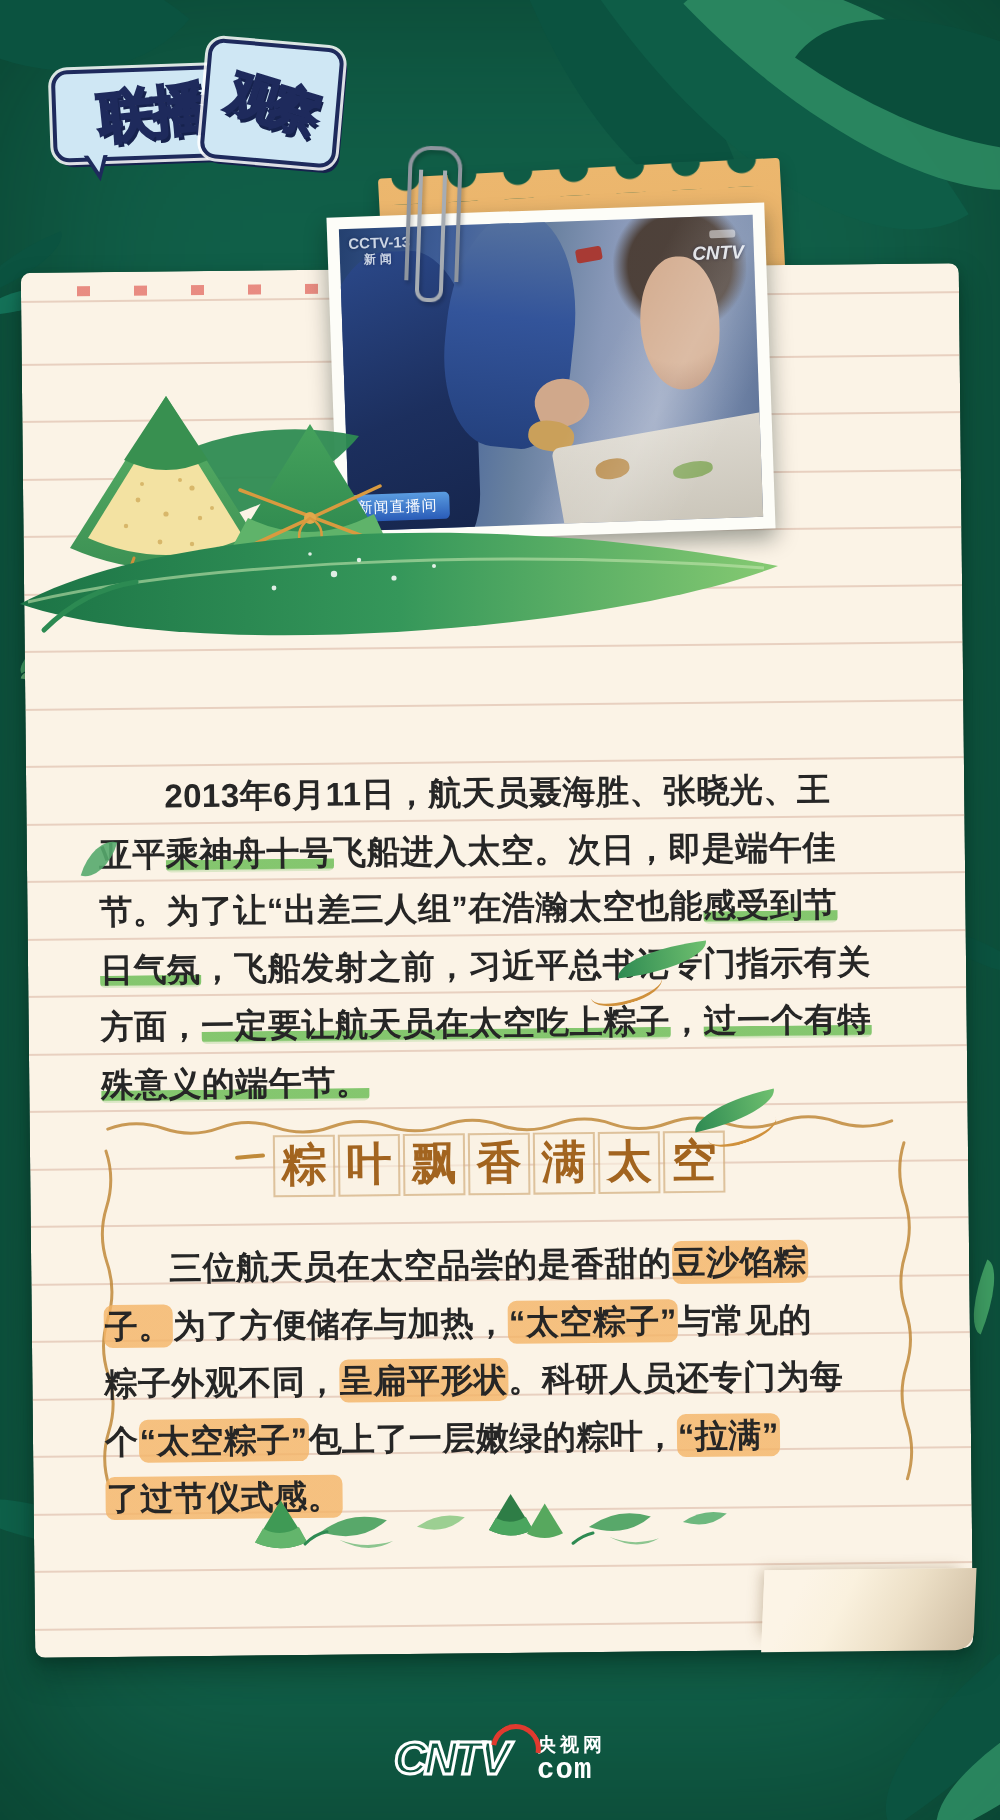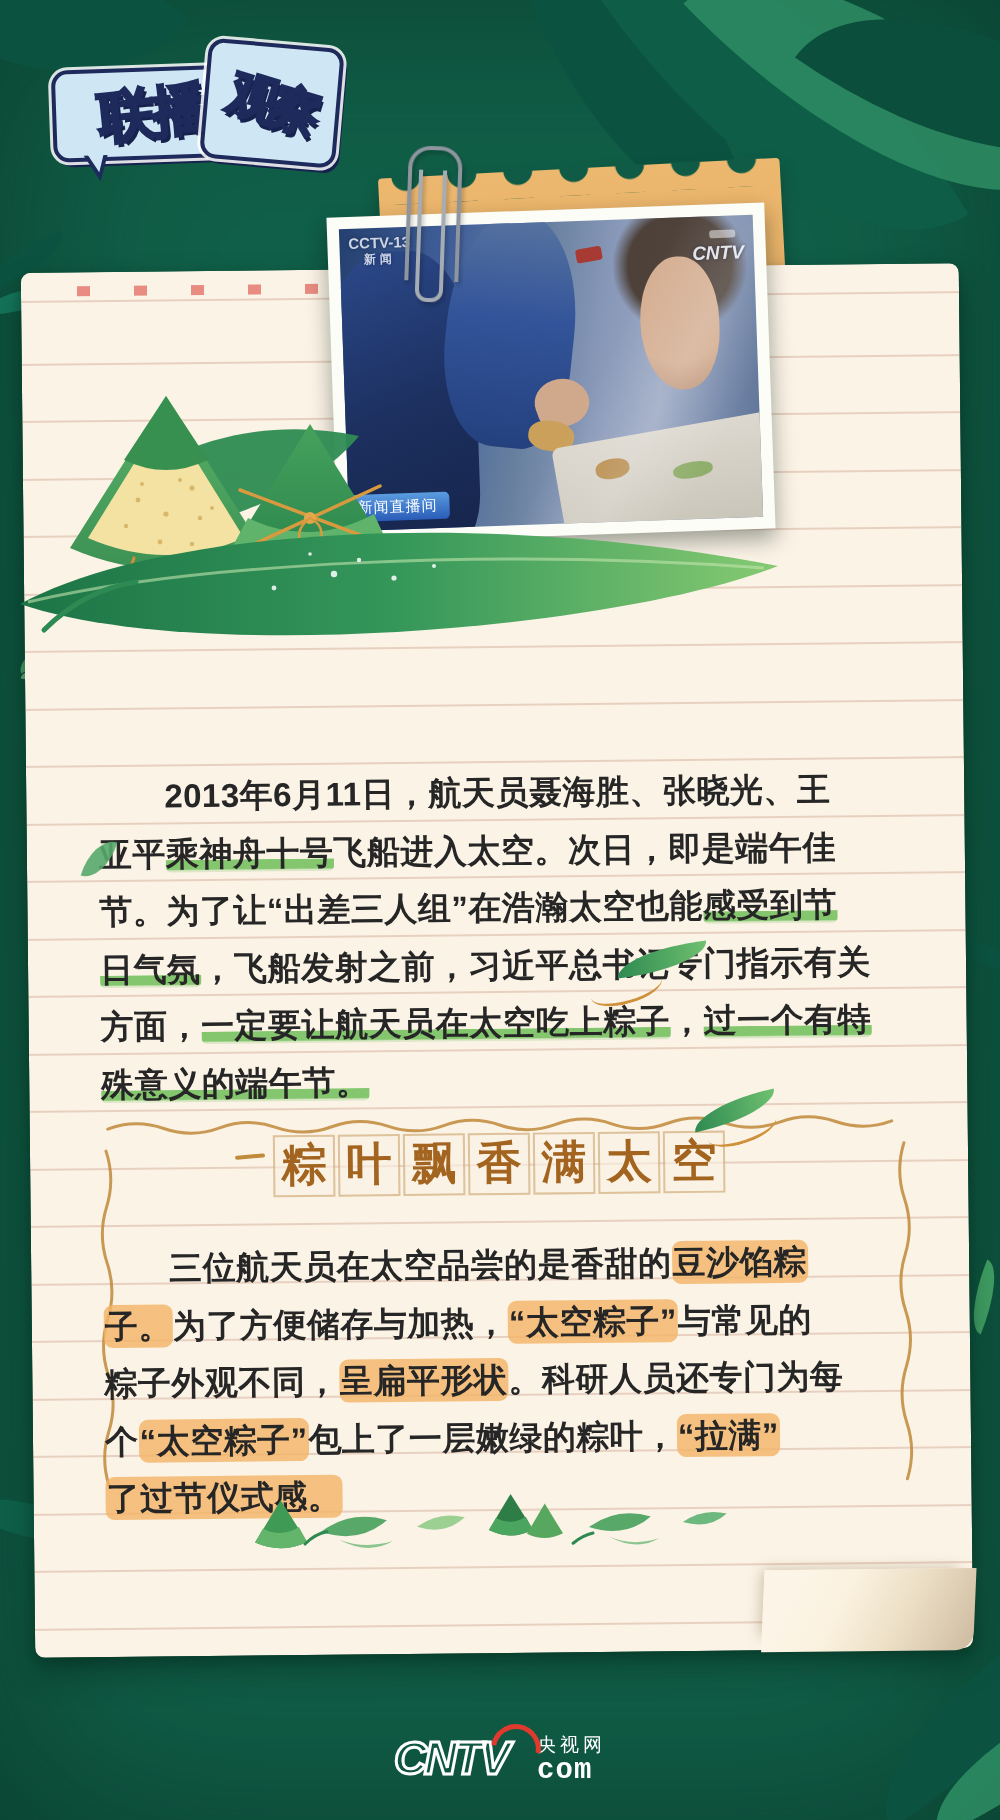--- a/index.html
+++ b/index.html
@@ -156,21 +156,21 @@
 
   
   .footer-logo{position:absolute;left:50%;top:1732px;transform:translateX(-50%);z-index:9;
     display:flex;align-items:center;}
   .brand{font-weight:800;font-style:italic;font-size:46px;letter-spacing:-3px;
     color:transparent;-webkit-text-stroke:3px #ffffff;line-height:1;}
   @supports not (-webkit-text-stroke:1px #fff){.brand{color:#fff;}}
   .swoosh{width:40px;height:40px;margin-left:-16px;margin-top:-18px;border:5px solid transparent;
     border-top-color:#e03a2f;border-right-color:#e03a2f;border-radius:50%;transform:rotate(-35deg);}
   .site-col{display:flex;flex-direction:column;margin-left:-4px;color:#fff;}
-  .site-name{font-size:19px;letter-spacing:4px;font-weight:400;}
+  .site-name{font-size:19px;letter-spacing:4px;font-weight:700;}
   .site-com{font-size:29px;font-weight:700;line-height:.9;letter-spacing:1px;font-family:Liberation Mono, monospace;}
 </style>
 </head>
 <body>
 
 <div class="canvas">
   <div class="vignette"></div>
 
   <div class="leaf lf1"></div>
   <div class="leaf lf2"></div>

